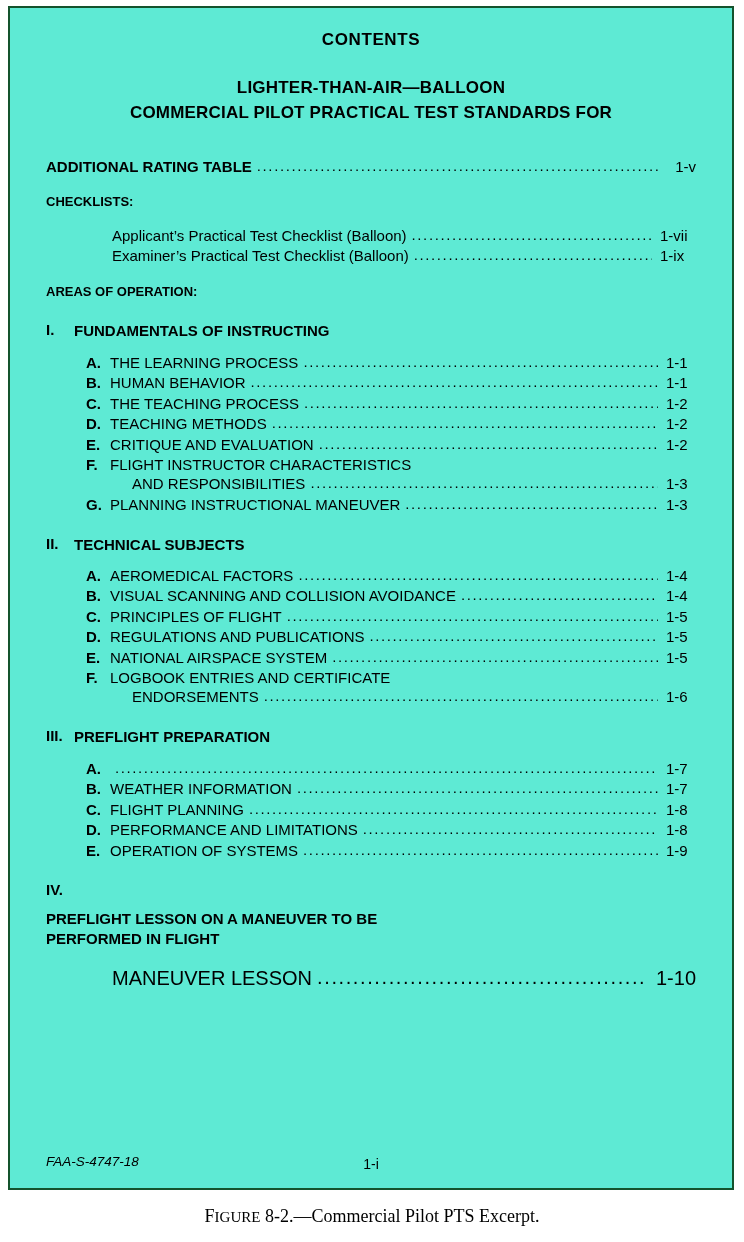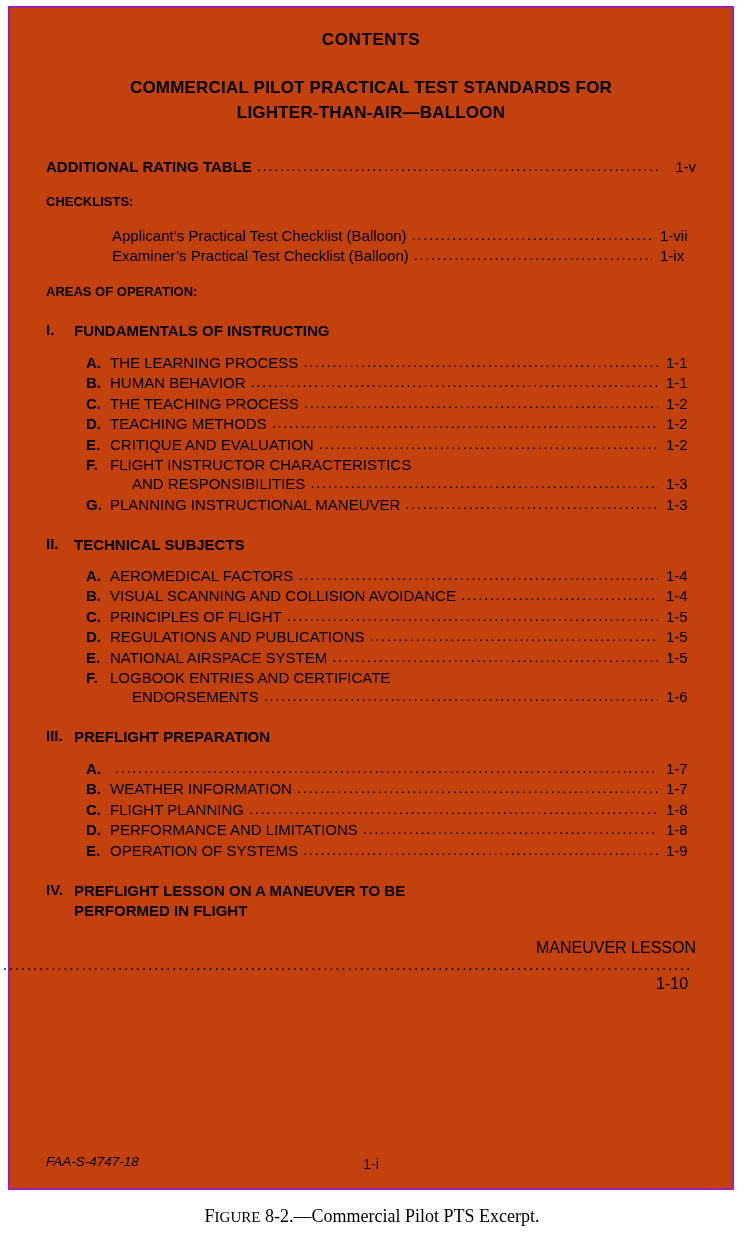--- a/index.html
+++ b/index.html
@@ -14,23 +14,23 @@
     color: #000000;
     position: relative;
     overflow: hidden;
   }
   .page-frame {
     position: absolute;
     left: 8px;
     top: 6px;
     width: 726px;
     height: 1184px;
-    border: 2px solid #a21caf;
+    border: 2px solid #14532d;
     box-sizing: border-box;
-    background: #c2410c;
+    background: #5eead4;
   }
   .page-inner {
     position: relative;
     width: 100%;
     height: 100%;
     box-sizing: border-box;
     padding: 16px 36px 0 36px;
   }
   .contents-title {
     text-align: center;
@@ -153,25 +153,24 @@
   }
   .sub-item .pg {
     flex: 0 0 auto;
     min-width: 36px;
     text-align: left;
     padding-left: 4px;
   }
   .maneuver-line {
     display: flex;
     align-items: flex-end;
-    font-size: 16px;
+    font-size: 20px;
     padding-left: 66px;
     margin-top: 18px;
     white-space: nowrap;
-    flex-direction: column;
   }
   .maneuver-line .name { flex: 0 0 auto; }
   .maneuver-line .dots {
     flex: 1 1 auto;
     overflow: hidden;
     white-space: nowrap;
     margin: 0 4px 0 5px;
     letter-spacing: 1.6px;
     transform: translateY(-1px);
   }
@@ -219,22 +218,22 @@
 </style>
 </head>
 <body>
 
 <div class="page-frame">
   <div class="page-inner">
 
     <div class="contents-title">CONTENTS</div>
 
     <div class="doc-title">
+      <div>LIGHTER-THAN-AIR—BALLOON</div>
       <div>COMMERCIAL PILOT PRACTICAL TEST STANDARDS FOR</div>
-      <div>LIGHTER-THAN-AIR—BALLOON</div>
     </div>
 
     <div class="section-block" style="margin-top:34px;">
       <div class="toc-line">
         <span class="txt bold">ADDITIONAL RATING TABLE</span>
         <span class="dots">..................................................................................................................................................</span>
         <span class="pg">1-v</span>
       </div>
     </div>
 
@@ -386,21 +385,21 @@
         <span class="pg">1-8</span>
       </div>
       <div class="item">
         <span class="ltr">E.</span>
         <span class="name">OPERATION OF SYSTEMS</span>
         <span class="dots">..................................................................................................................................................</span>
         <span class="pg">1-9</span>
       </div>
     </div>
 
-    <div class="roman-head" style="">
+    <div class="roman-head" style="flex-direction:column;">
       <span class="num">IV.</span>
       <span class="ttl" style="white-space:pre-line;">PREFLIGHT LESSON ON A MANEUVER TO BE
 PERFORMED IN FLIGHT</span>
     </div>
     <div class="maneuver-line">
       <span class="name">MANEUVER LESSON</span>
       <span class="dots">..................................................................................................................................................</span>
       <span class="pg">1-10</span>
     </div>
 

